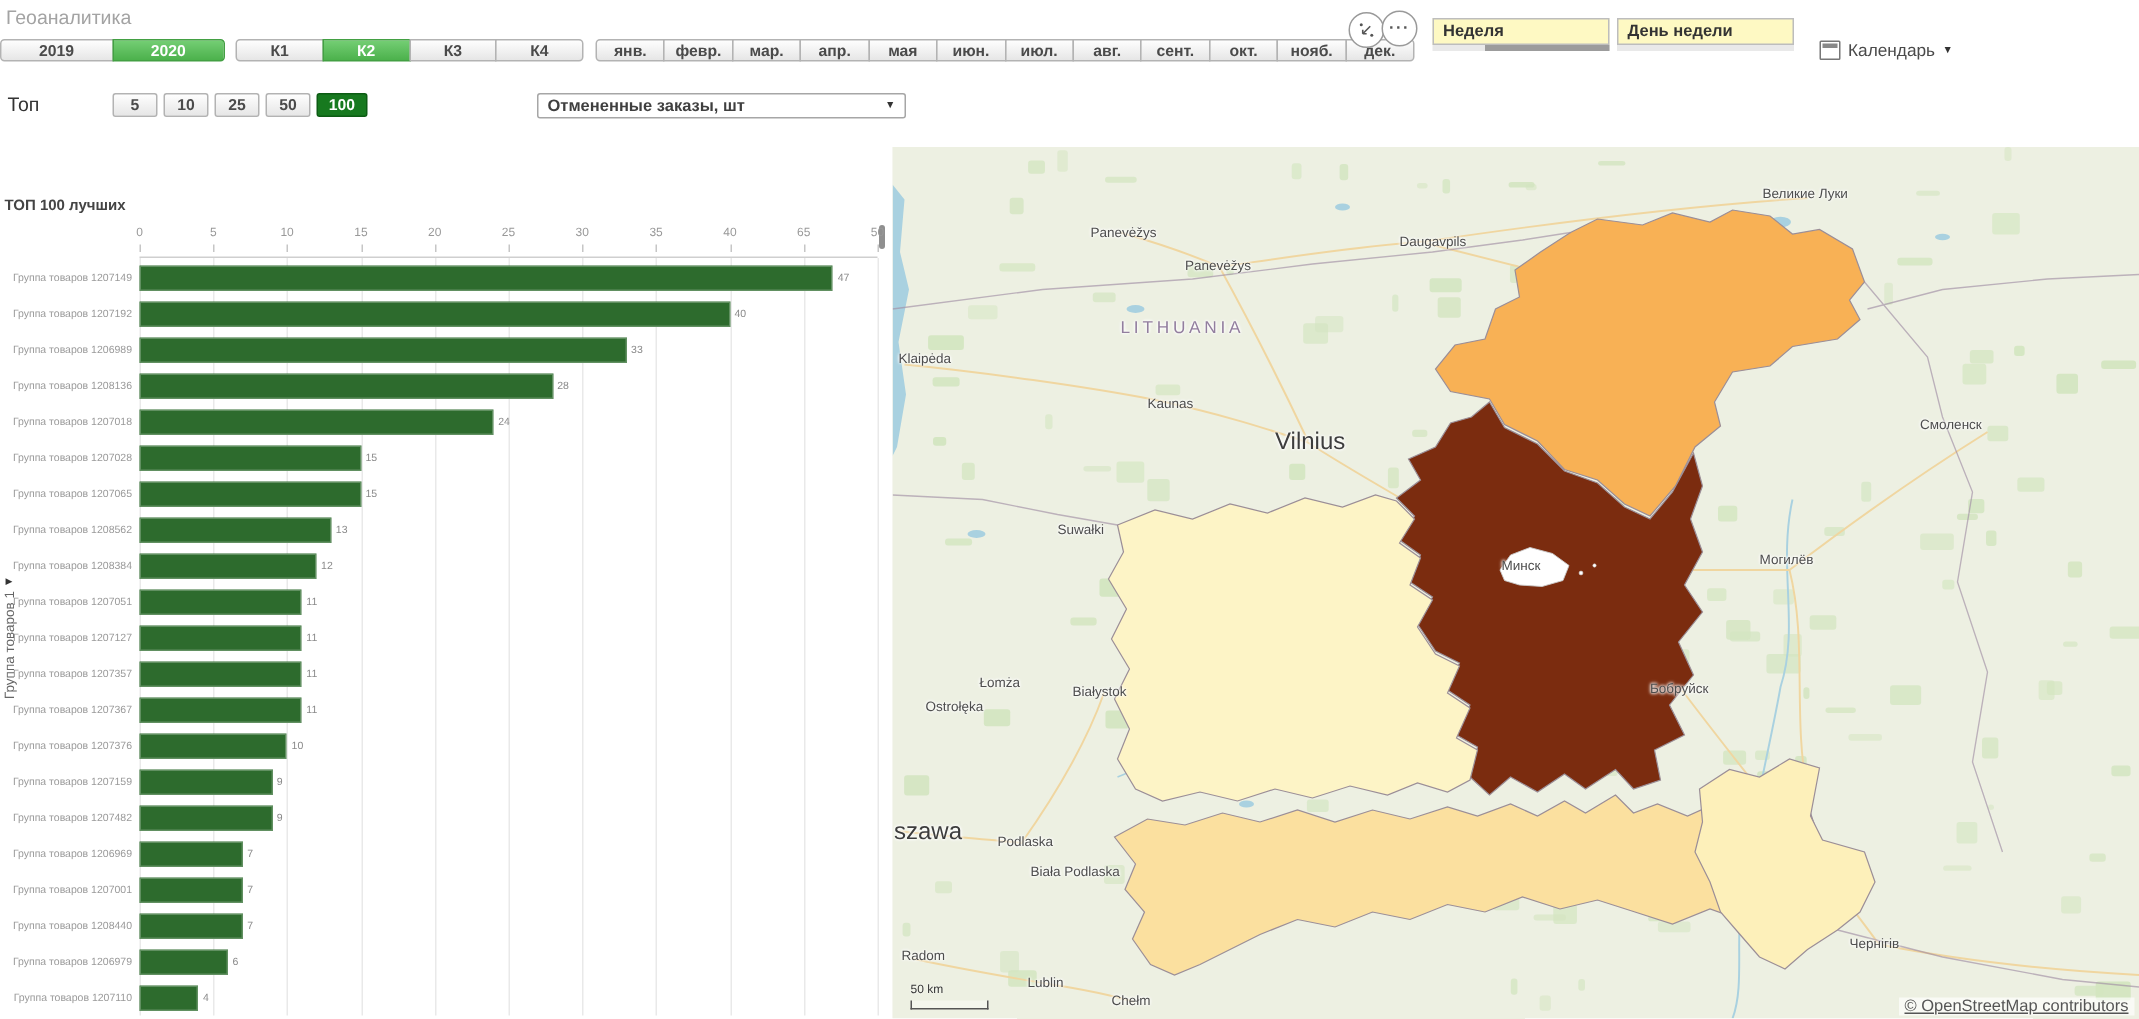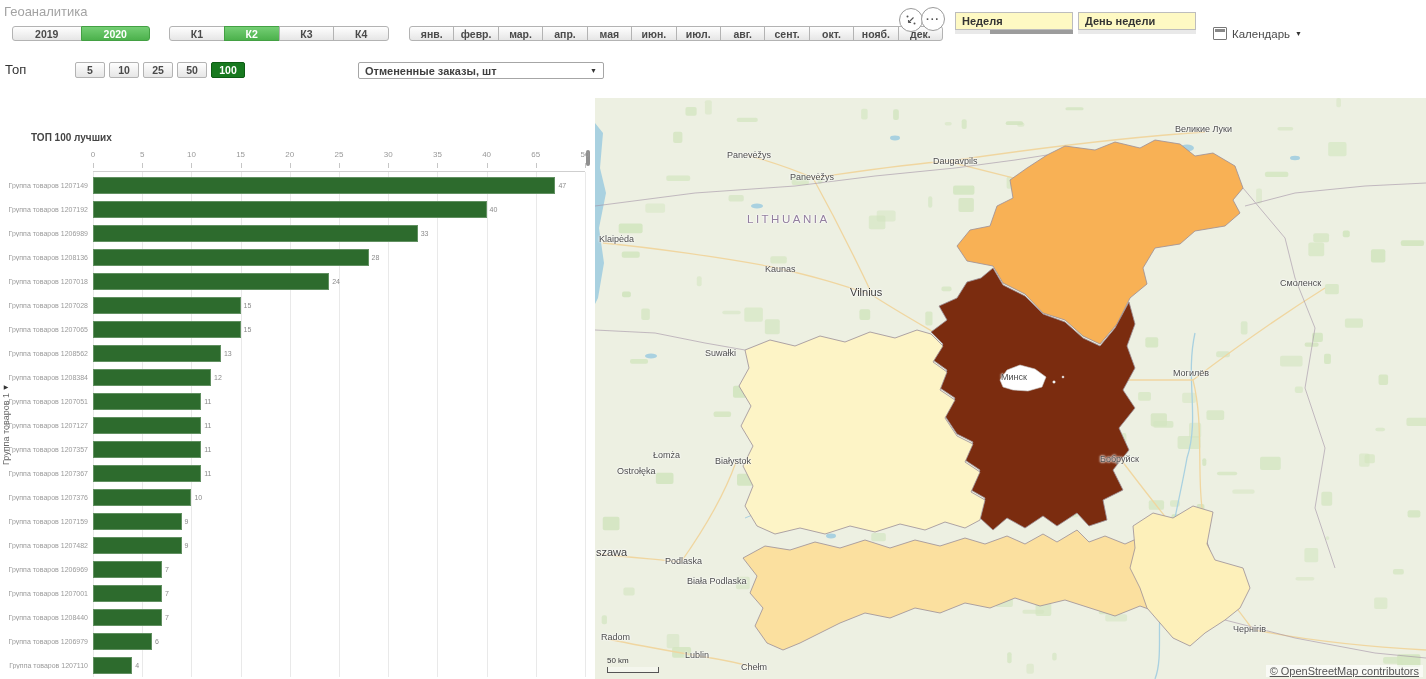--- a/index.html
+++ b/index.html
@@ -5,21 +5,21 @@
   html,body{margin:0;padding:0;}
   body{width:1426px;height:679px;overflow:hidden;background:#fff;
        font-family:"Liberation Sans",sans-serif;position:relative;}
   .app-title{position:absolute;left:4px;top:4px;font-size:13px;color:#a3a3a3;}
 
   
   .btn-group{position:absolute;top:26px;display:flex;height:15px;}
   .seg-btn{flex:1;margin-left:-1px;border:1px solid #b3b3b3;display:flex;align-items:center;
            justify-content:center;font-size:10.5px;font-weight:bold;color:#4a4a4a;
            background:linear-gradient(#fefefe,#e6e6e6);cursor:pointer;white-space:nowrap;}
-  .seg-btn:first-child{margin-left:12px;border-radius:3px 0 0 3px;text-align:center;}
+  .seg-btn:first-child{margin-left:0;border-radius:3px 0 0 3px;text-align:center;}
   .seg-btn:last-child{border-radius:0 3px 3px 0;}
   .seg-btn.sel{background:linear-gradient(#74ce74,#4cb14c);border-color:#43a043;color:#fff;}
   #years-group{left:0;width:150px;}
   #quarters-group{left:157px;width:232px;}
   #months-group{left:397px;width:546px;}
   .circle-btn{position:absolute;width:22px;height:22px;border-radius:50%;background:#fff;
               border:1px solid #9a9a9a;z-index:5;display:flex;align-items:center;justify-content:center;
               color:#555;cursor:pointer;}
   #expand-btn{left:899px;top:8px;}
   #more-btn{left:921px;top:7px;font-size:11px;font-weight:bold;letter-spacing:1px;}
@@ -43,21 +43,21 @@
             align-items:center;justify-content:center;font-size:10.5px;font-weight:bold;color:#4a4a4a;
             background:linear-gradient(#fefefe,#e6e6e6);cursor:pointer;}
   .mini-btn.dark{width:32px;background:var(--dkgreen);border-color:#0d5c14;color:#fff;}
   .dropdown{position:absolute;left:358px;top:62px;width:232px;height:15px;border:1px solid #a6a6a6;
             border-radius:2px;background:#fff;display:flex;align-items:center;font-size:11px;
             font-weight:bold;color:#3f3f3f;padding:0 6px;cursor:pointer;}
   .dd-caret{margin-left:auto;font-size:7px;color:#333;}
 
   
   .chart-panel{position:absolute;left:0;top:100px;width:592px;height:579px;background:#fff;}
-  .chart-title{position:absolute;left:3px;top:32px;font-size:10px;font-weight:bold;color:#444;margin-left:28px;}
+  .chart-title{position:absolute;left:3px;top:32px;font-size:10px;font-weight:bold;color:#444;}
   .tick-lbl{position:absolute;top:50px;font-size:8px;color:#999;transform:translateX(-50%);}
   .tick-mark{position:absolute;top:63px;width:1px;height:5px;background:#c6c6c6;}
   .axis-line{position:absolute;left:93px;top:71px;width:492px;border-top:1px solid #cfcfcf;}
   .grid{position:absolute;left:93px;top:72px;width:492px;height:505px;}
   .gl{position:absolute;top:0;bottom:0;width:1px;background:#e9e9e9;}
   #rows{position:absolute;left:0;top:73px;width:592px;}
   .crow{display:flex;height:24px;align-items:center;}
   .crow .lbl{flex:0 0 88px;font-size:7px;color:#9a9a9a;text-align:right;white-space:nowrap;
              overflow:hidden;}
   .crow .track{flex:0 0 492px;margin-left:5px;display:flex;align-items:center;height:100%;}
@@ -70,21 +70,21 @@
   .ylabel{writing-mode:vertical-rl;transform:rotate(180deg);font-size:9px;color:#666;white-space:nowrap;}
   .scroll-thumb{position:absolute;right:2px;top:50px;width:4px;height:16px;background:#8f8f8f;
                 border-radius:2px;cursor:pointer;}
 
   
   .map-panel{position:absolute;left:595px;top:98px;width:831px;height:581px;overflow:hidden;
              background:var(--land);cursor:grab;}
   .map-panel svg{position:absolute;left:0;top:0;}
   .maplbl{position:absolute;font-size:9px;color:#4d4d4d;white-space:nowrap;
           text-shadow:0 0 2px #fff,0 0 2px #fff,0 0 3px #fff;z-index:3;}
-  .maplbl.big{font-size:11px;color:#3d3d3d;}
+  .maplbl.big{font-size:16px;color:#3d3d3d;}
   .maplbl.country{font-size:11.5px;color:#927e9e;letter-spacing:2.5px;}
   .scalebar{position:absolute;left:12px;bottom:6px;z-index:4;width:52px;text-align:left;}
   .scalebar span{font-size:8px;color:#333;text-shadow:0 0 2px #fff;}
   .sb-line{height:5px;border:1.5px solid #555;border-top:none;background:rgba(255,255,255,.4);}
   .attribution{position:absolute;right:3px;bottom:2px;z-index:4;font-size:11px;color:#555;
                background:rgba(255,255,255,.65);padding:0 4px;text-decoration:underline;}
 </style>
 </head>
 <body style="--bar: #2d6b2d; --dkgreen: #17791f; --land: #edf0e2;">
 

